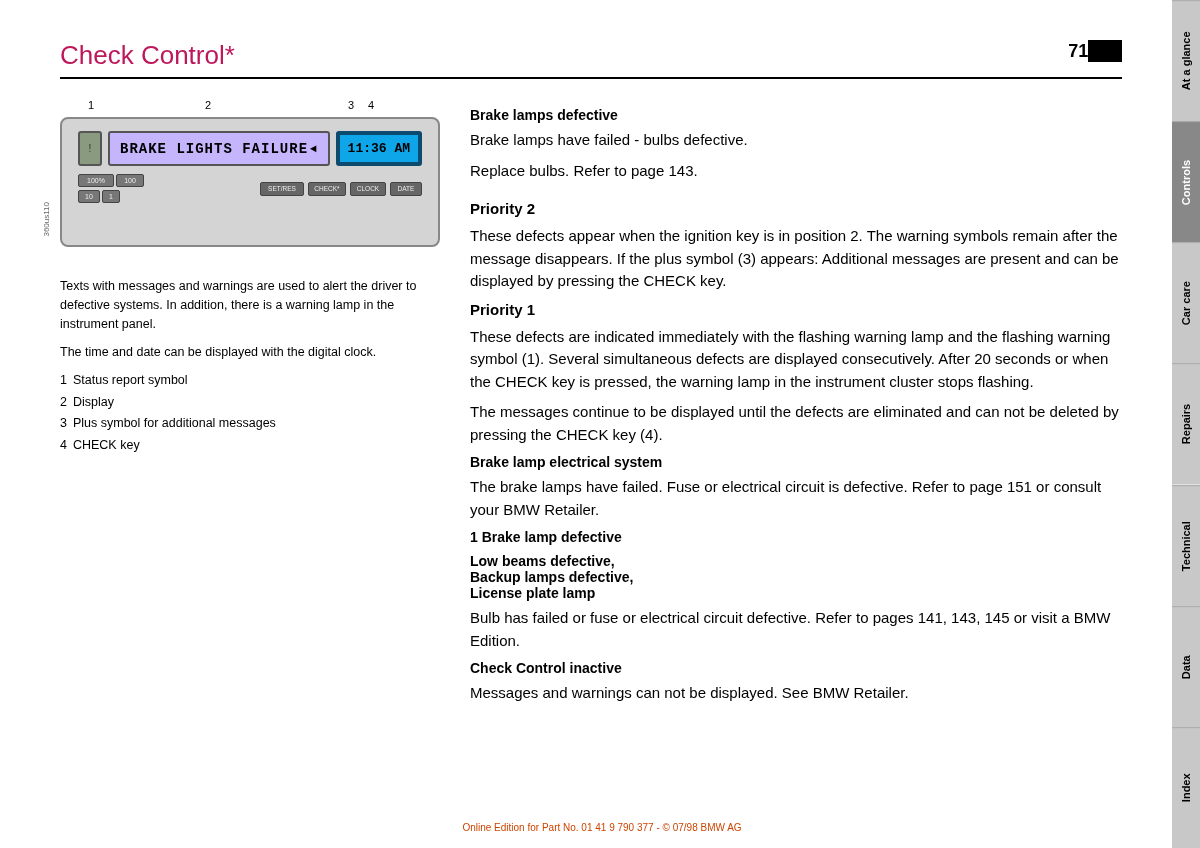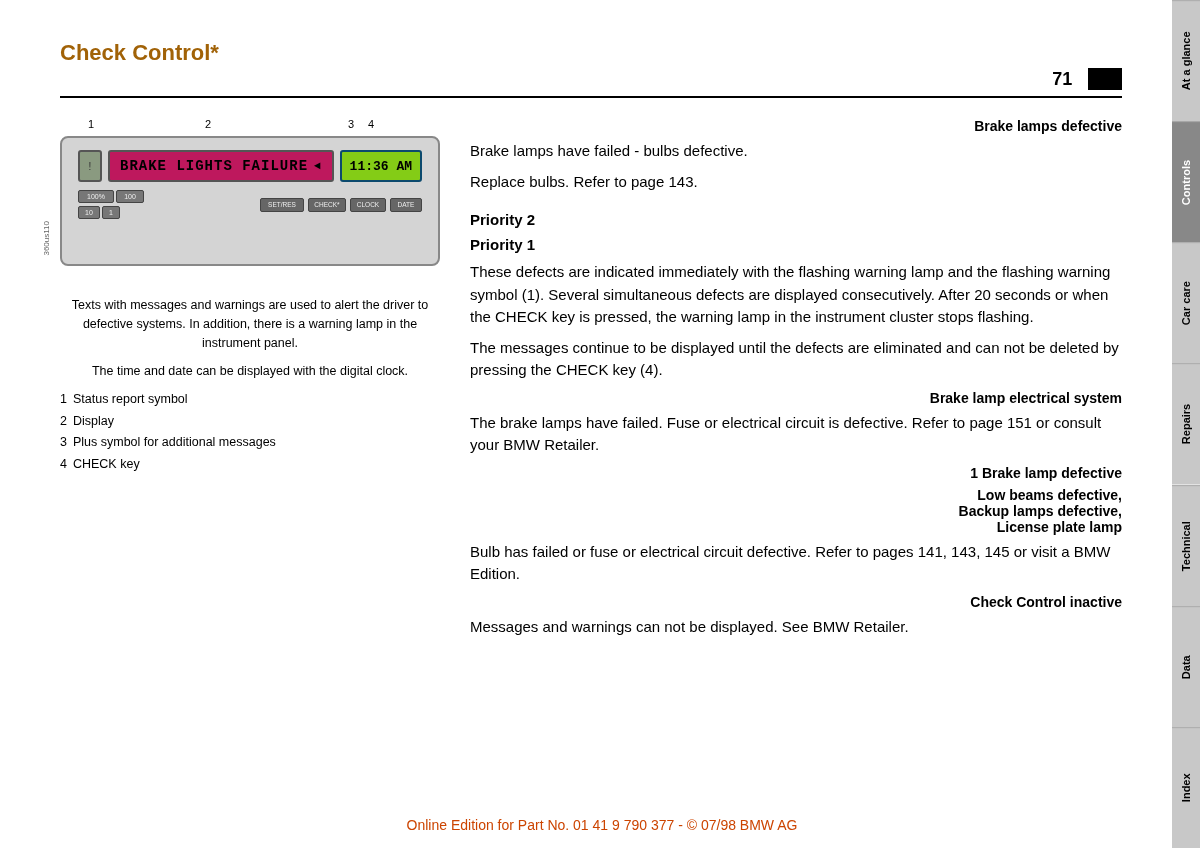--- a/index.html
+++ b/index.html
@@ -64,30 +64,29 @@
     .page-header {
       display: flex;
       justify-content: space-between;
       align-items: flex-start;
       margin-bottom: 20px;
       border-bottom: 2px solid #000;
       padding-bottom: 6px;
     }
 
     .page-title {
-      font-size: 22px;
-      font-weight: bold;
-      color: #a16207;
+      font-size: 26px;
+      font-weight: normal;
+      color: #be185d;
     }
 
     .page-number-box {
       display: flex;
       align-items: center;
-      gap: 16px;
-      margin-top: 28px;
+      gap: 0;
     }
 
     .page-number {
       font-size: 18px;
       font-weight: bold;
     }
 
     .page-number-block {
       background: #000;
       color: #fff;
@@ -124,21 +123,20 @@
 
     
     .left-text {
       margin-top: 20px;
       font-size: 12.5px;
       line-height: 1.5;
     }
 
     .left-text p {
       margin-bottom: 10px;
-      text-align: center;
     }
 
     .numbered-list {
       margin: 8px 0;
     }
 
     .numbered-item {
       display: flex;
       gap: 6px;
       margin-bottom: 4px;
@@ -153,22 +151,21 @@
 
     
     .section-heading {
       font-size: 14px;
       font-weight: bold;
       margin-bottom: 6px;
       margin-top: 16px;
     }
 
     .section-heading:first-child {
-      margin-top: 0;
-      text-align: right;
+      margin-top: 8px;
     }
 
     .section-text {
       font-size: 15px;
       line-height: 1.5;
       margin-bottom: 8px;
     }
 
     .link-text {
       color: #000000;
@@ -182,21 +179,21 @@
       margin-bottom: 8px;
     }
 
     
     .footer {
       position: absolute;
       bottom: 15px;
       left: 60px;
       right: 28px;
       text-align: center;
-      font-size: 14px;
+      font-size: 10px;
       color: #cc4400;
     }
   </style>
 </head>
 <body>
 
 <div class="sidebar">
   <div class="sidebar-tab">
     <span>At a glance</span>
   </div>
@@ -242,26 +239,26 @@
           <span style="position:absolute; left:288px;">3</span>
           <span style="position:absolute; left:308px;">4</span>
         </div>
 
         <div class="instrument-panel">
 
           <div style="display:flex; align-items:stretch; gap:6px; margin-bottom:8px;">
 
             <div style="background:#8a9a80; border:2px solid #555; border-radius:3px; width:24px; display:flex; align-items:center; justify-content:center; font-size:10px; color:#333;">!</div>
 
-            <div style="background:#be185d; border:2px solid #555; border-radius:3px; flex:1; padding:6px 10px; font-family:'Courier New',monospace; font-size:14px; font-weight:bold; letter-spacing:1px; display:flex; align-items:center; justify-content:space-between;">
+            <div style="background:#c4b5fd; border:2px solid #555; border-radius:3px; flex:1; padding:6px 10px; font-family:'Courier New',monospace; font-size:14px; font-weight:bold; letter-spacing:1px; display:flex; align-items:center; justify-content:space-between;">
               <span>BRAKE LIGHTS FAILURE</span>
               <span style="font-size:11px;">◄</span>
             </div>
 
-            <div style="background:#84cc16; border:2px solid #0c4a6e; border-radius:3px; padding:6px 8px; font-family:'Courier New',monospace; font-size:13px; font-weight:bold; white-space:nowrap; display:flex; align-items:center;">
+            <div style="background:#0ea5e9; border:4px solid #0c4a6e; border-radius:3px; padding:6px 8px; font-family:'Courier New',monospace; font-size:13px; font-weight:bold; white-space:nowrap; display:flex; align-items:center;">
               <span>11:36 AM</span>
             </div>
           </div>
 
           <div style="display:flex; gap:6px; align-items:center;">
 
             <div style="display:flex; flex-direction:column; gap:3px;">
               <div style="display:flex; gap:2px;">
                 <div style="background:#777; border:1px solid #444; border-radius:2px; width:36px; height:13px; font-size:7px; color:#eee; display:flex; align-items:center; justify-content:center;">100%</div>
                 <div style="background:#777; border:1px solid #444; border-radius:2px; width:28px; height:13px; font-size:7px; color:#eee; display:flex; align-items:center; justify-content:center;">100</div>
@@ -317,20 +314,21 @@
       <div>
         <div class="section-heading">Brake lamps defective</div>
         <p class="section-text">Brake lamps have failed - bulbs defective.</p>
         <p class="section-text">
           <span>Replace bulbs. Refer to page </span><a href="#" class="link-text">143</a><span>.</span>
         </p>
       </div>
 
       <div class="priority-heading">Priority 2</div>
 
+      <p class="section-text">These defects appear when the ignition key is in position 2. The warning symbols remain after the message disappears. If the plus symbol (3) appears: Additional messages are present and can be displayed by pressing the CHECK key.</p>
 
       <div class="priority-heading" style="margin-top:0;">Priority 1</div>
 
       <p class="section-text">These defects are indicated immediately with the flashing warning lamp and the flashing warning symbol (1). Several simultaneous defects are displayed consecutively. After 20 seconds or when the CHECK key is pressed, the warning lamp in the instrument cluster stops flashing.</p>
       <p class="section-text">The messages continue to be displayed until the defects are eliminated and can not be deleted by pressing the CHECK key (4).</p>
 
       <div>
         <div class="section-heading">Brake lamp electrical system</div>
         <p class="section-text">
           <span>The brake lamps have failed. Fuse or electrical circuit is defective. Refer to page </span><a href="#" class="link-text">151</a><span> or consult your BMW Retailer.</span>

